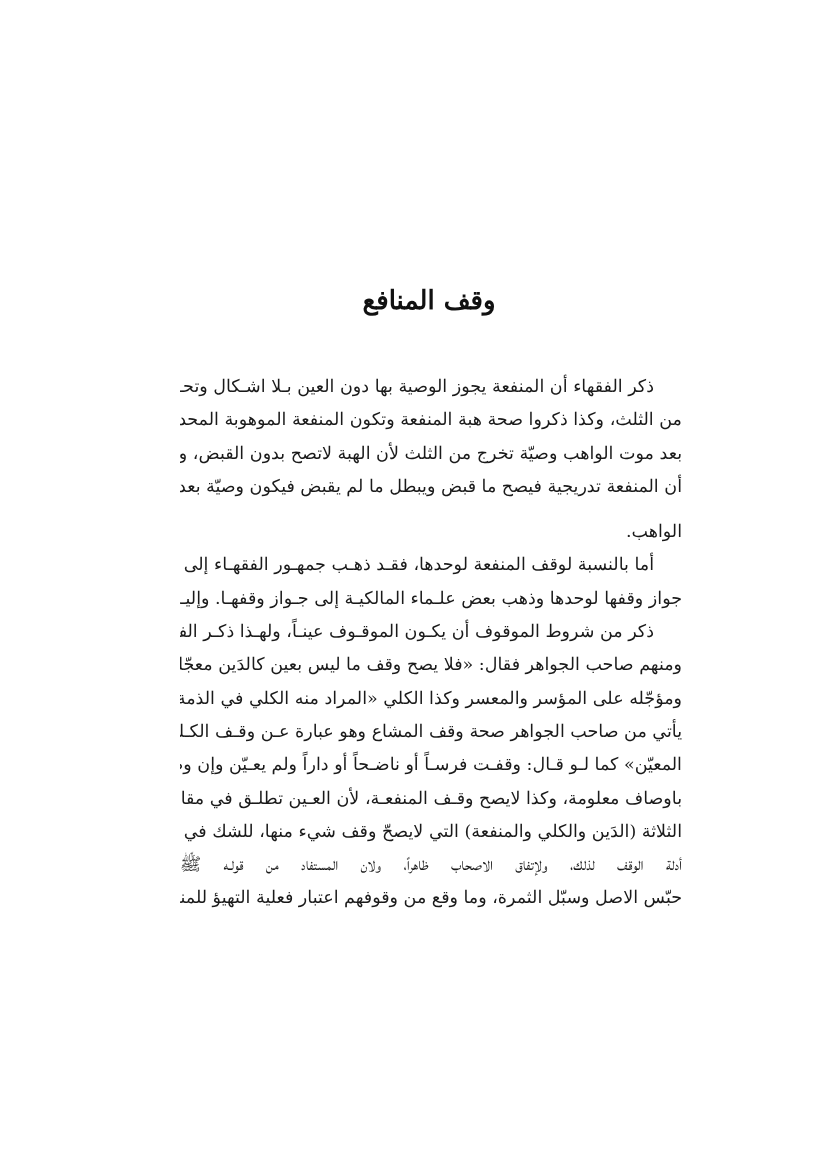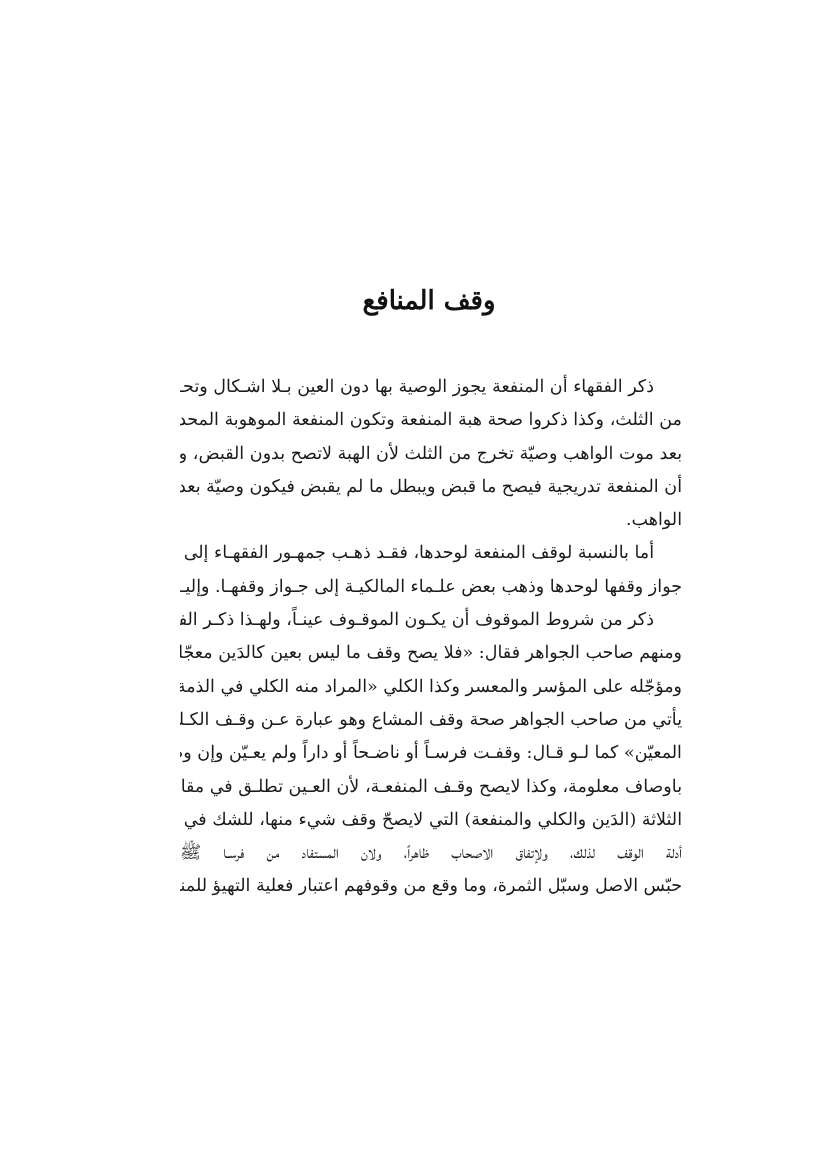--- a/index.html
+++ b/index.html
@@ -52,20 +52,21 @@
     .line {
       display: block;
       text-align: justify;
       text-align-last: justify;
       white-space: nowrap;
       overflow: hidden;
       height: 33.3px;
     }
     .line.last {
       text-align-last: right;
+      margin-top: 12px;
     }
     .line.indent {
       padding-right: 28px;
     }
   </style>
 </head>
 <body>
 
 <div class="page">
   <h1 class="title">وقف المنافع</h1>
@@ -86,18 +87,18 @@
     </p>
 
     <p class="para">
       <span class="line indent">ذكر من شروط الموقوف أن يكـون الموقـوف عينـاً، ولهـذا ذكـر الفقهـاء</span>
       <span class="line">ومنهم صاحب الجواهر فقال: «فلا يصح وقف ما ليس بعين كالدَين معجّلـه</span>
       <span class="line">ومؤجّله على المؤسر والمعسر وكذا الكلي «المراد منه الكلي في الذمة لأنه سـوف</span>
       <span class="line">يأتي من صاحب الجواهر صحة وقف المشاع وهو عبارة عـن وقـف الكـلي في</span>
       <span class="line">المعيّن» كما لـو قـال: وقفـت فرسـاً أو ناضـحاً أو داراً ولم يعـيّن وإن وصـفها</span>
       <span class="line">باوصاف معلومة، وكذا لايصح وقـف المنفعـة، لأن العـين تطلـق في مقابـل</span>
       <span class="line">الثلاثة (الدَين والكلي والمنفعة) التي لايصحّ وقف شيء منها، للشك في تناول</span>
-      <span class="line">أدلة الوقف لذلك، ولإتفاق الاصحاب ظاهراً، ولان المستفاد من فرسـا ﷺ</span>
+      <span class="line">أدلة الوقف لذلك، ولإتفاق الاصحاب ظاهراً، ولان المستفاد من قولـه ﷺ</span>
       <span class="line">حبّس الاصل وسبّل الثمرة، وما وقع من وقوفهم اعتبار فعلية التهيؤ للمنفعة</span>
     </p>
 
   </div>
 </div>
 
 </body></html>

